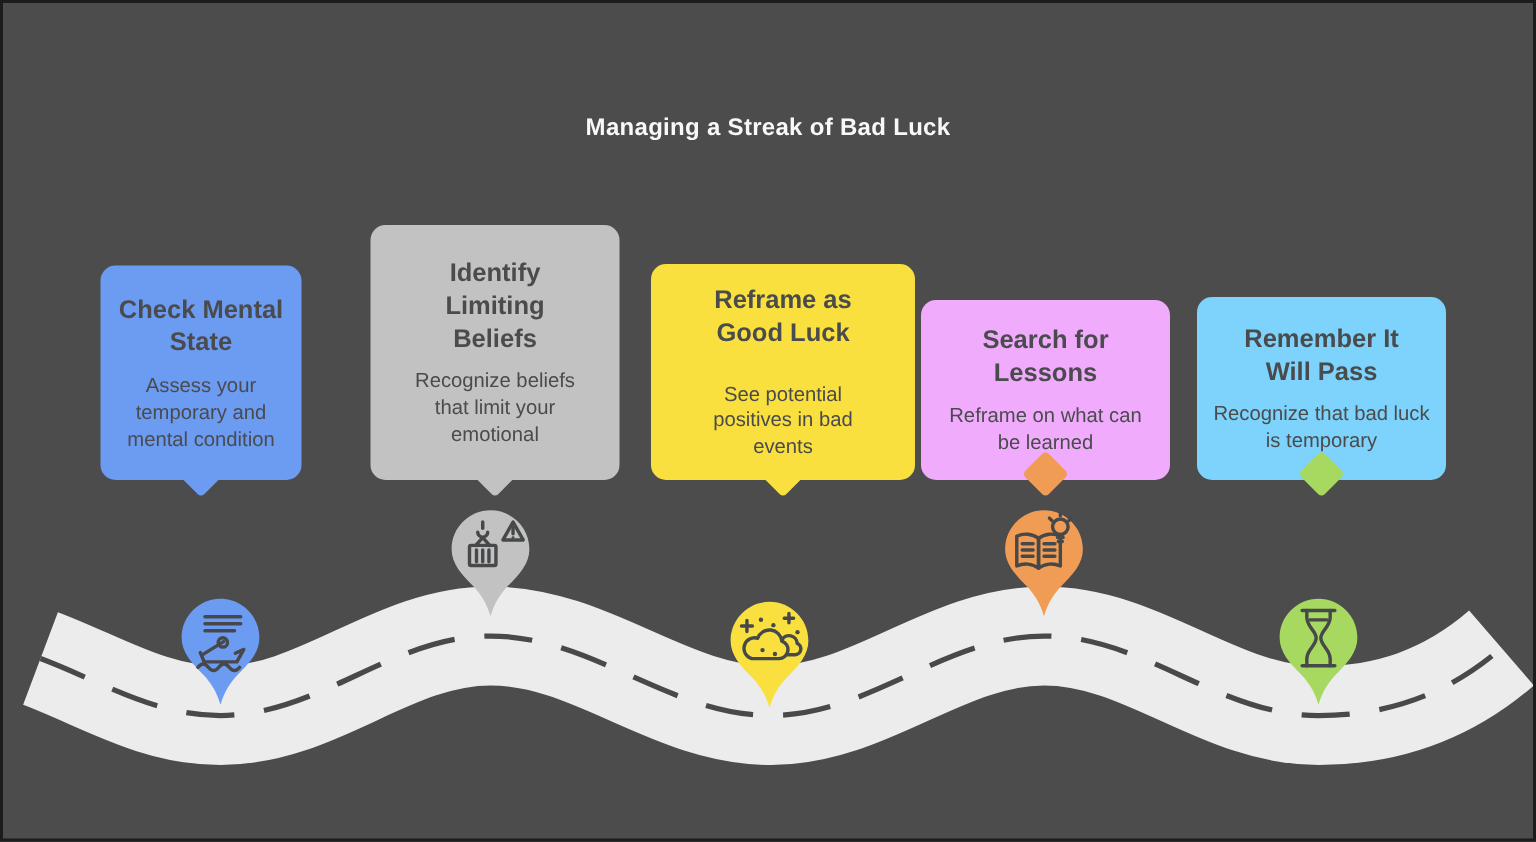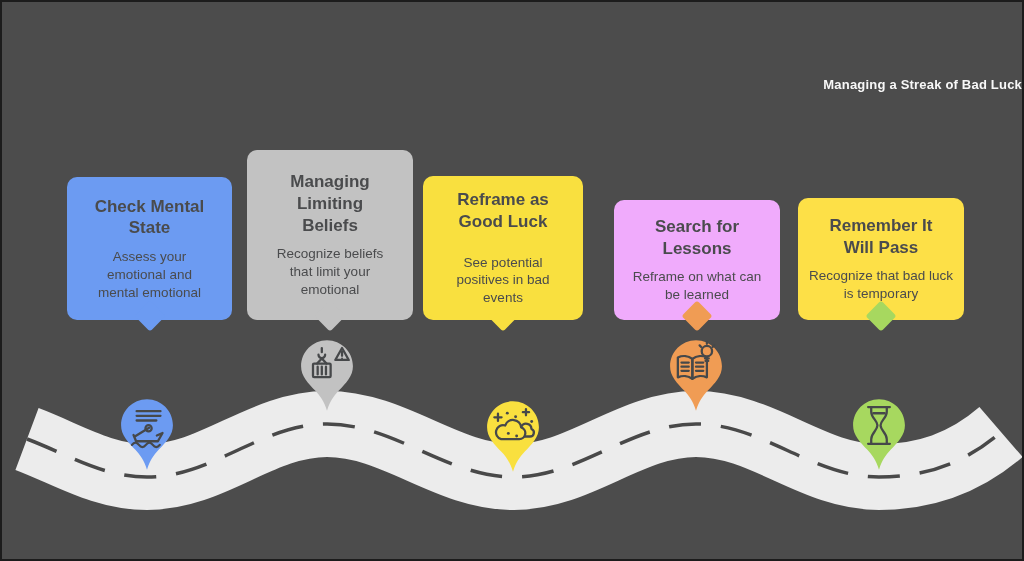--- a/index.html
+++ b/index.html
@@ -3,41 +3,41 @@
 <meta charset="utf-8">
 <style>
   * { margin:0; padding:0; box-sizing:border-box; }
   body { font-family:"Liberation Sans", sans-serif; background:#2a2a2a; }
   .stage {
     position:relative; width:1024px; height:561px;
     border:2px solid #1c1c1c; overflow:hidden;
   }
   .title {
     position:absolute; top:75px; left:0; width:100%;
-    text-align:right; font-size:13px; font-weight:700; letter-spacing:.2px;
+    text-align:center; font-size:16px; font-weight:700; letter-spacing:.2px;
   }
   .road-svg { position:absolute; left:0; top:0; width:1024px; height:561px; z-index:1; }
   .road-band { fill:none; stroke-width:66; stroke-linecap:butt; }
   .road-dash { fill:none; stroke-width:3.5; stroke-dasharray:32 20; stroke-linecap:butt; }
 
   .card {
     position:absolute; z-index:2; border-radius:10px;
     display:flex; flex-direction:column; justify-content:center; align-items:center;
     gap:9px; padding:10px; text-align:center;
   }
   .card-title { font-size:17px; font-weight:700; line-height:1.28; margin:0 auto; }
   .card-desc  { font-size:13.5px; line-height:1.32; margin:0 auto; }
   .tail {
     position:absolute; bottom:-7px; left:50%; margin-left:-11px;
     width:22px; height:22px; transform:rotate(45deg); border-radius:3px; z-index:-1;
   }
   .card { z-index:2; }
-  .step0 { left:65px;  top:175px; width:165px; height:143px; }
+  .step0 { left:65px;  top:175px; width:134px; height:143px; }
   .step1 { left:245px; top:148px; width:166px; height:170px; }
-  .step2 { left:421px; top:174px; width:160px; height:144px; }
+  .step2 { left:432px; top:174px; width:176px; height:144px; }
   .step3 { left:612px; top:198px; width:166px; height:120px; }
   .step4 { left:796px; top:196px; width:166px; height:122px; }
   .step0 .card-title { max-width:122px; }
   .step1 .card-title { max-width:92px; }
   .step2 .card-title { max-width:122px; }
   .step3 .card-title { max-width:112px; }
   .step4 .card-title { max-width:132px; }
   .step0 .card-desc { max-width:118px; }
   .step1 .card-desc { max-width:132px; }
   .step2 .card-desc { max-width:116px;margin-top:12px; }
@@ -60,43 +60,43 @@
 
   <h1 class="title" style="color: rgb(248, 248, 248);">Managing a Streak of Bad Luck</h1>
 
   <svg class="road-svg" viewBox="0 0 1024 561">
     <path class="road-band" d="M25 437 C65 452 100 475 145 475 C211 475 259 422 325 422 C393 422 444 475 512 475 C578 475 628 422 694 422 C761 422 810 475 877 475 C922 475 962 462 999 430" style="stroke: rgb(236, 236, 236);"></path>
     <path class="road-dash" d="M25 437 C65 452 100 475 145 475 C211 475 259 422 325 422 C393 422 444 475 512 475 C578 475 628 422 694 422 C761 422 810 475 877 475 C922 475 962 462 999 430" style="stroke: rgb(73, 73, 73);"></path>
   </svg>
 
   <div class="card step0" style="background-color: rgb(108, 155, 242); color: rgb(74, 75, 77);">
     <div class="card-title">Check Mental State</div>
-    <div class="card-desc">Assess your emotional and mental emotional</div>
+    <div class="card-desc">Assess your temporary and mental condition</div>
     <div class="tail" style="background-color: rgb(108, 155, 242);"></div>
   </div>
 
   <div class="card step1" style="background-color: rgb(194, 194, 194); color: rgb(74, 75, 77);">
-    <div class="card-title">Managing Limiting Beliefs</div>
+    <div class="card-title">Identify Limiting Beliefs</div>
     <div class="card-desc">Recognize beliefs that limit your emotional</div>
     <div class="tail" style="background-color: rgb(194, 194, 194);"></div>
   </div>
 
   <div class="card step2" style="background-color: rgb(249, 224, 63); color: rgb(74, 75, 77);">
     <div class="card-title">Reframe as Good Luck</div>
     <div class="card-desc">See potential positives in bad events</div>
     <div class="tail" style="background-color: rgb(249, 224, 63);"></div>
   </div>
 
   <div class="card step3" style="background-color: #f0abfc; color: rgb(74, 75, 77);">
     <div class="card-title">Search for Lessons</div>
     <div class="card-desc">Reframe on what can be learned</div>
     <div class="tail" style="background-color: rgb(240, 156, 84);"></div>
   </div>
 
-  <div class="card step4" style="background-color: #fde047; color: rgb(74, 75, 77);">
+  <div class="card step4" style="background-color: #7dd3fc; color: rgb(74, 75, 77);">
     <div class="card-title">Remember It Will Pass</div>
     <div class="card-desc">Recognize that bad luck is temporary</div>
     <div class="tail" style="background-color: rgb(167, 216, 95);"></div>
   </div>
 
   <svg class="pin pin0" viewBox="0 0 54 72">
     <path d="M27 2 C13.2 2 2 13.2 2 27 C2 36.5 8.6 43.3 15.8 50.6 C20.4 55.3 24.4 61.3 27 70 C29.6 61.3 33.6 55.3 38.2 50.6 C45.4 43.3 52 36.5 52 27 C52 13.2 40.8 2 27 2 Z" style="fill: rgb(108, 155, 242);"></path>
     <g class="icon-g" style="stroke: rgb(70, 72, 74); color: rgb(70, 72, 74);">
       <path d="M17 13.5 H40"></path>
       <path d="M17 18 H40"></path>

